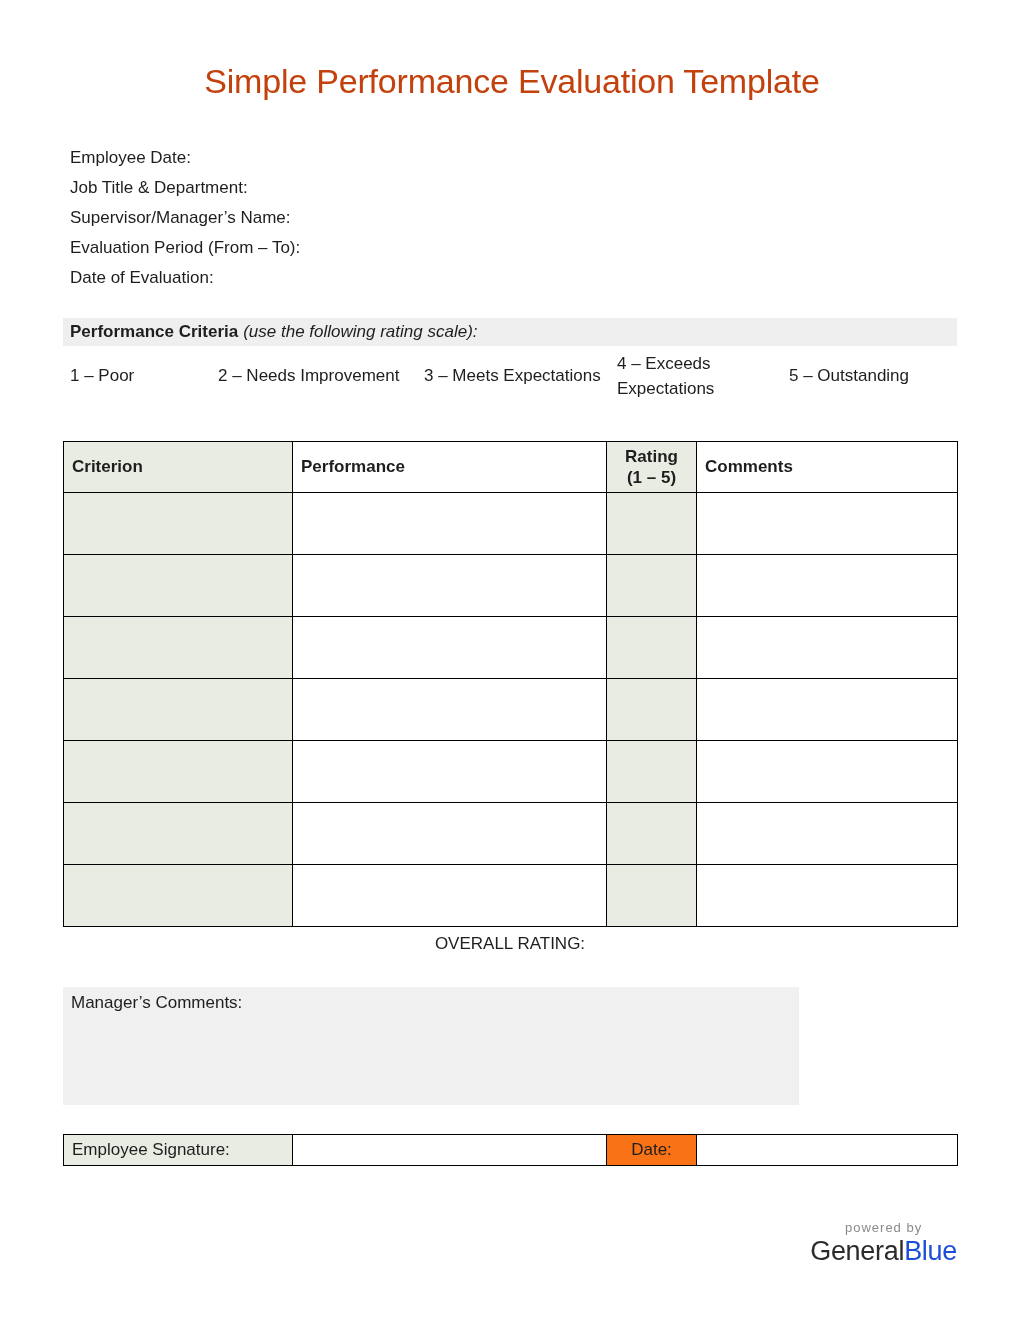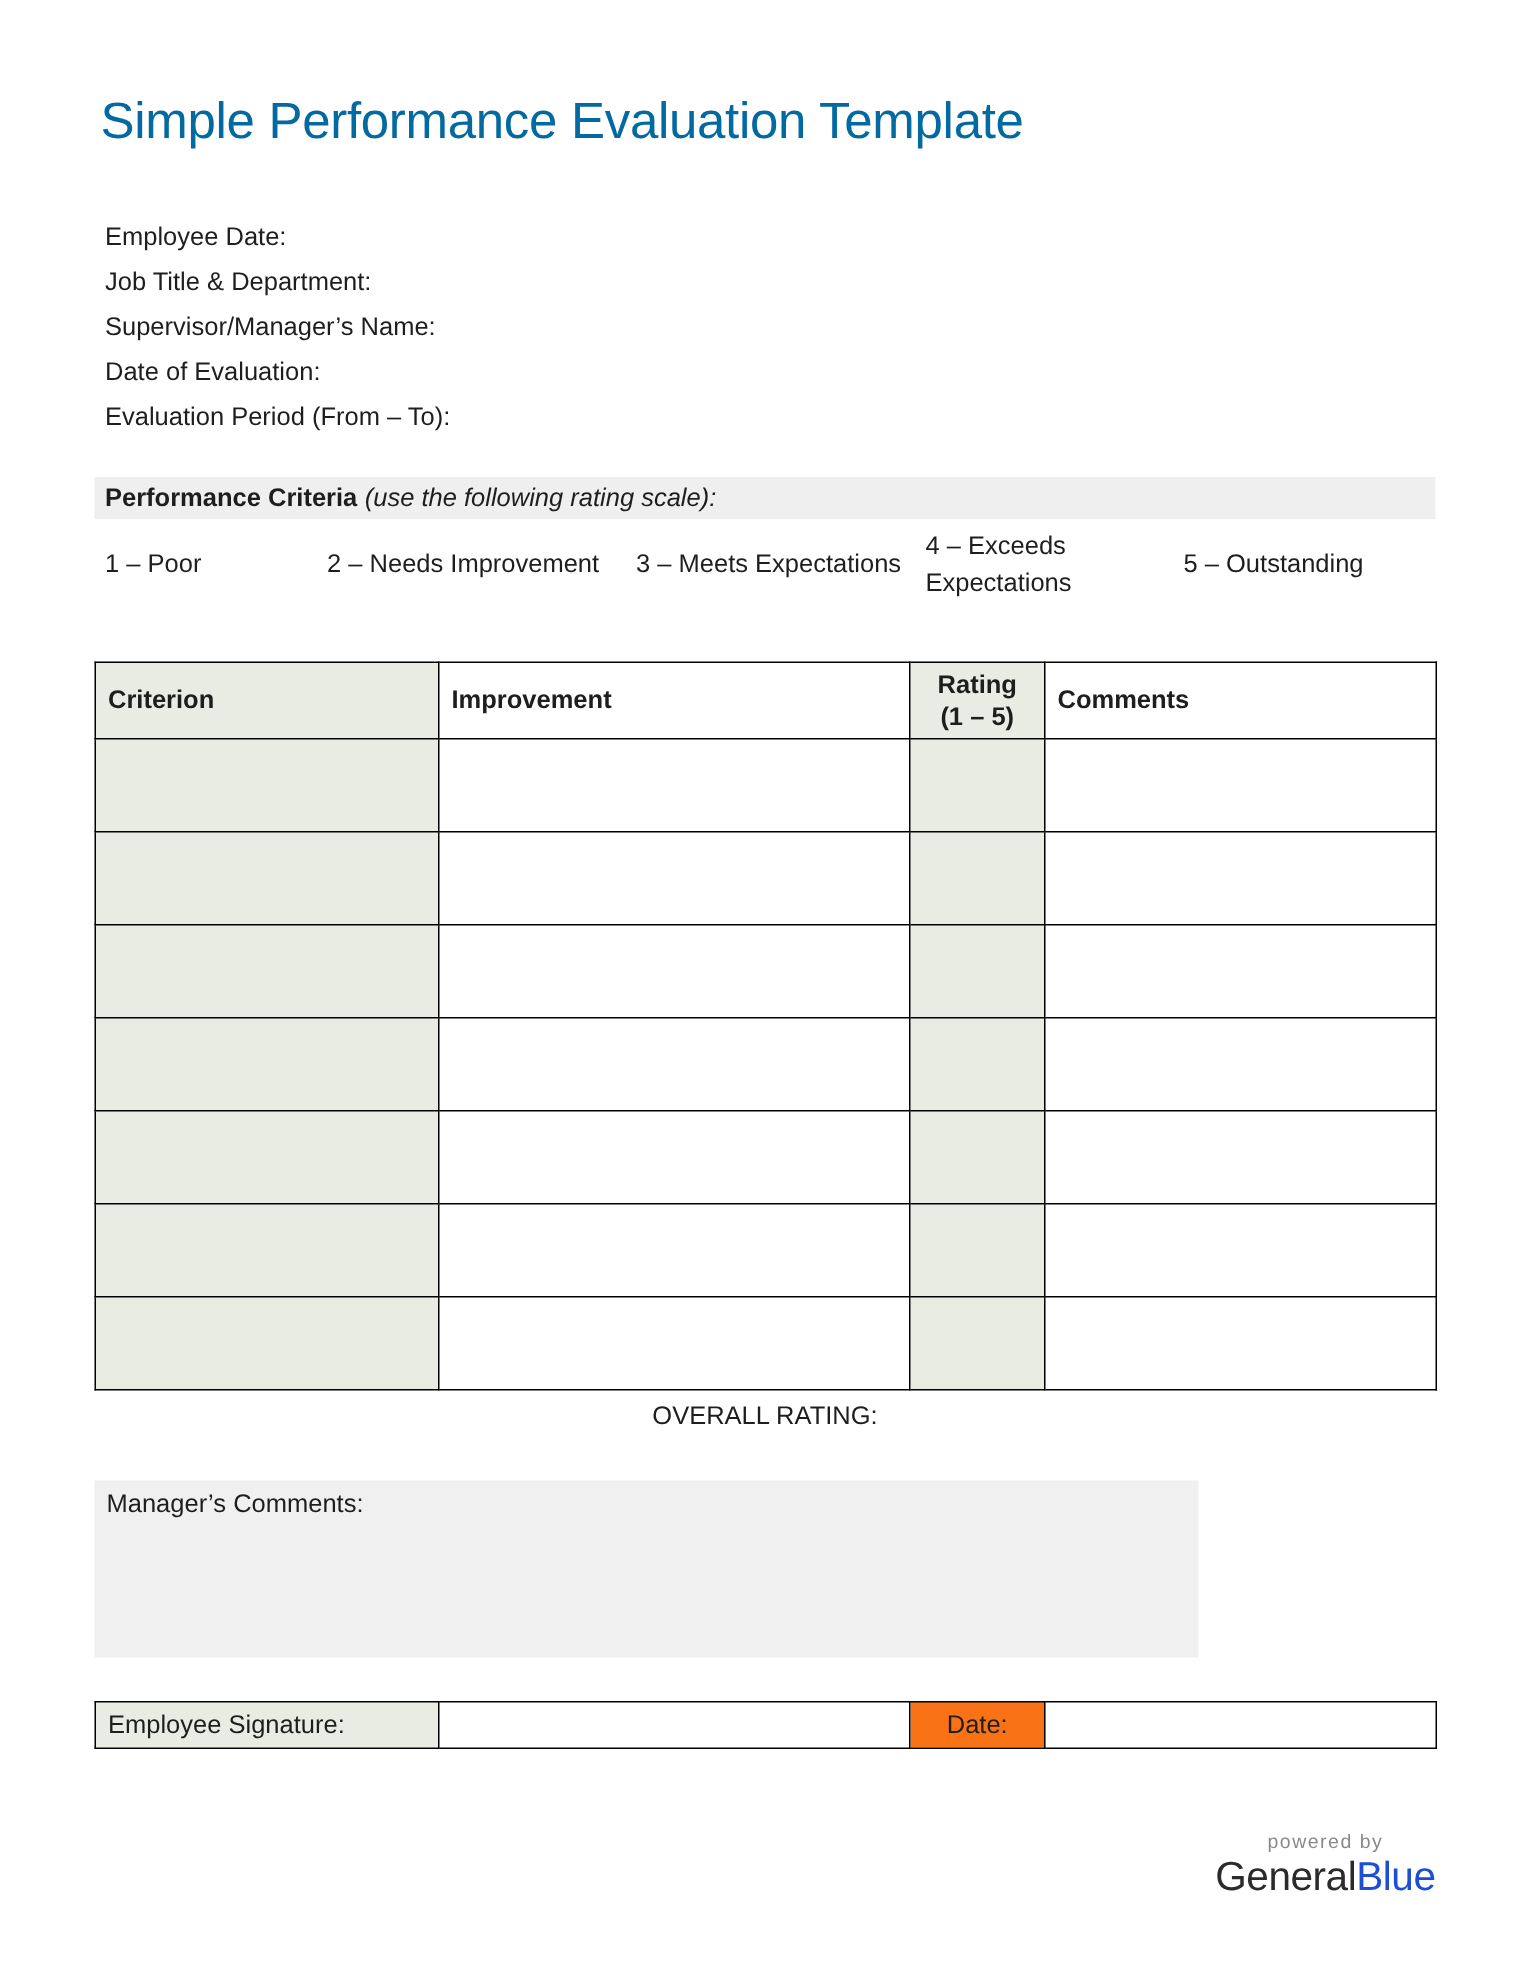--- a/index.html
+++ b/index.html
@@ -13,24 +13,25 @@
   }
   .page {
     width: 1020px;
     height: 1320px;
     padding: 64px 63px 0 63px;
     overflow: hidden;
   }
   .doc-title {
     font-size: 34px;
     font-weight: 400;
-    color: #0369a1;
+    color: #c2410c;
     letter-spacing: -0.2px;
     padding-left: 4px;
     line-height: 1.05;
+    text-align: center;
   }
   .info-block {
     margin-top: 43px;
     padding-left: 7px;
   }
   .info-line {
     font-size: 17px;
     line-height: 30px;
     color: #1e1e1e;
   }
@@ -136,22 +137,22 @@
 <body>
 
 <div class="page">
 
   <h1 class="doc-title">Simple Performance Evaluation Template</h1>
 
   <div class="info-block">
     <div class="info-line">Employee Date:</div>
     <div class="info-line">Job Title &amp; Department:</div>
     <div class="info-line">Supervisor/Manager’s Name:</div>
+    <div class="info-line">Evaluation Period (From – To):</div>
     <div class="info-line">Date of Evaluation:</div>
-    <div class="info-line">Evaluation Period (From – To):</div>
   </div>
 
   <div class="criteria-bar">
     <span class="bold-part">Performance Criteria</span>
     <span class="italic-part">(use the following rating scale):</span>
   </div>
 
   <div class="scale-row">
     <div class="scale-cell">1 – Poor</div>
     <div class="scale-cell">2 – Needs Improvement</div>
@@ -163,21 +164,21 @@
   <table class="eval-table">
     <colgroup>
       <col style="width:229px">
       <col style="width:314px">
       <col style="width:90px">
       <col style="width:261px">
     </colgroup>
     <thead>
       <tr>
         <th class="shaded">Criterion</th>
-        <th>Improvement</th>
+        <th>Performance</th>
         <th class="shaded center">
           <span class="th-line">Rating</span>
           <span class="th-line">(1 – 5)</span>
         </th>
         <th>Comments</th>
       </tr>
     </thead>
     <tbody>
       <tr>
         <td class="shaded"></td>

